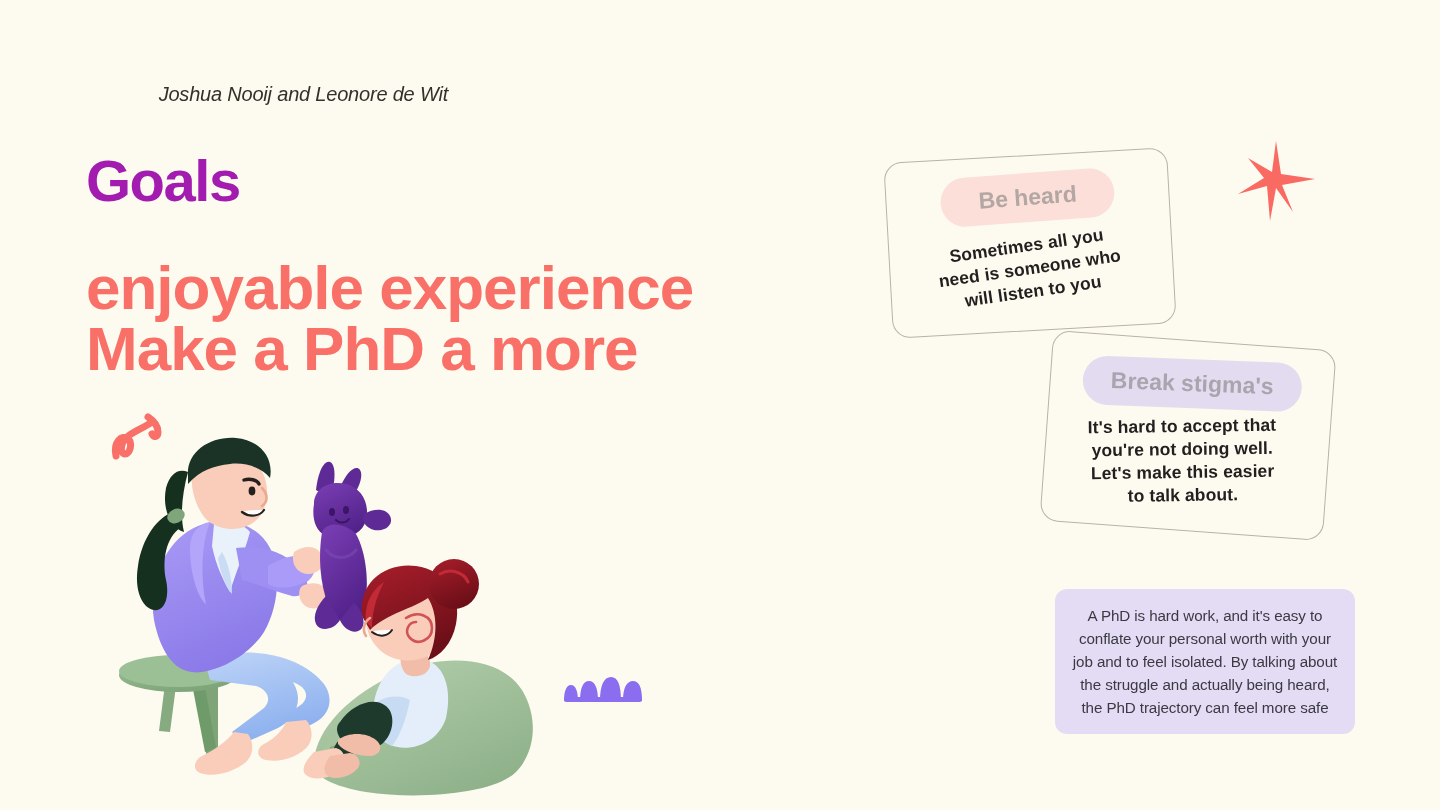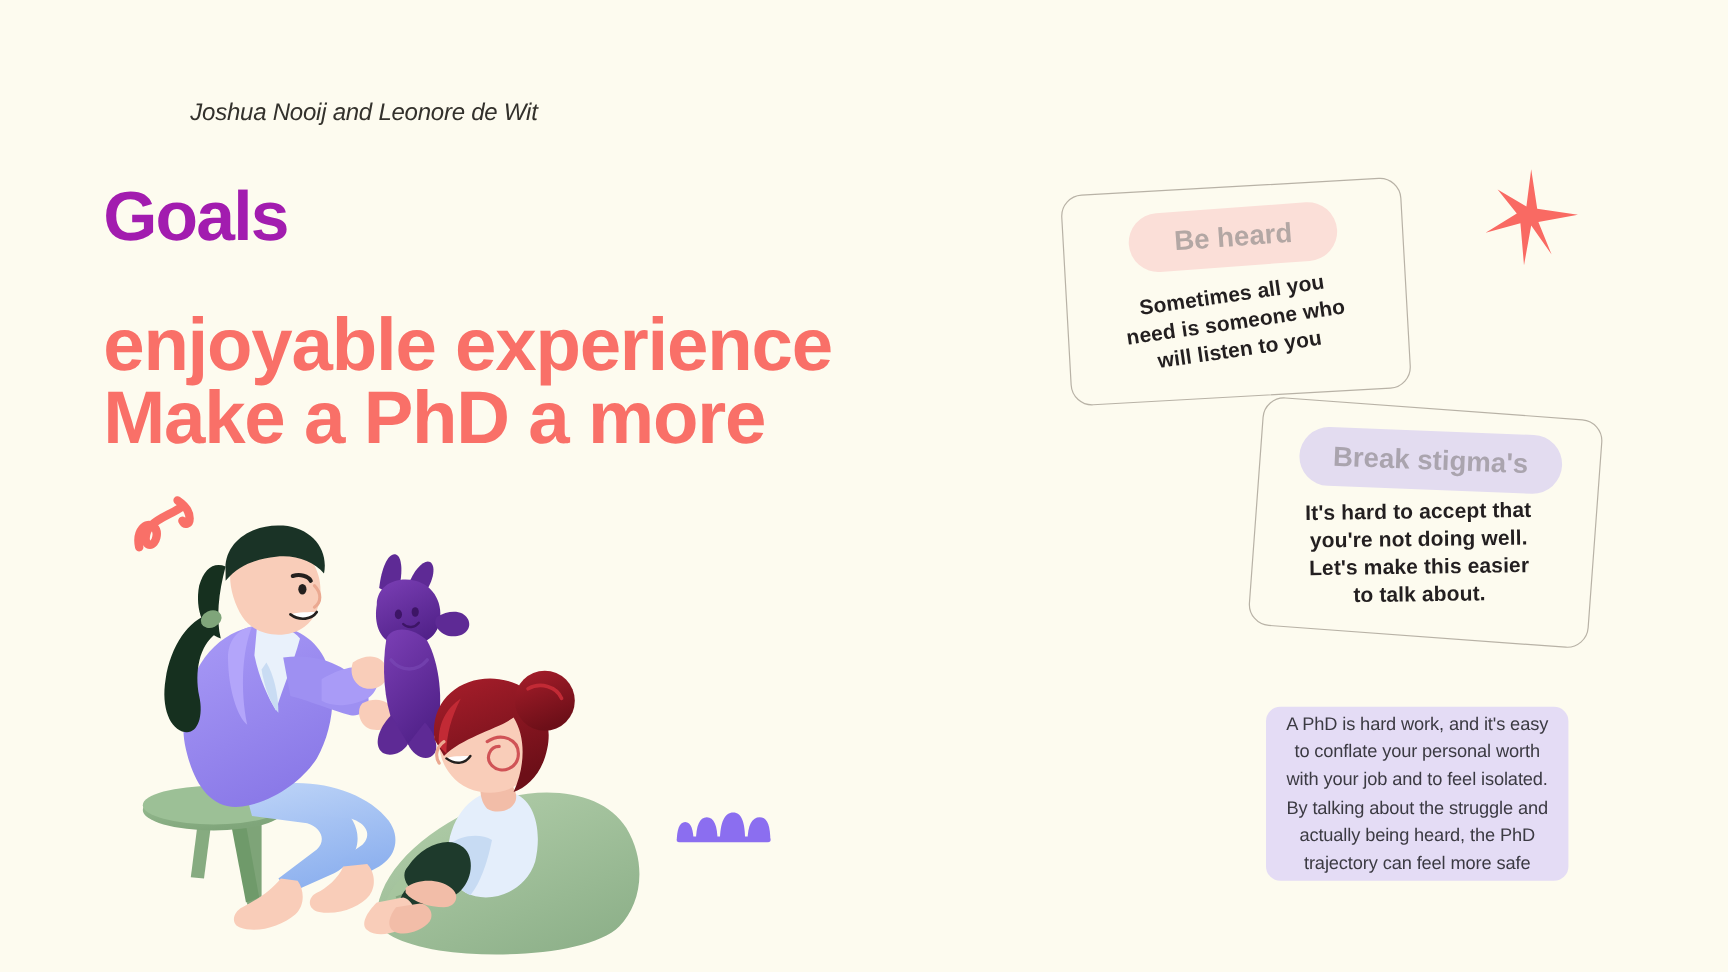--- a/index.html
+++ b/index.html
@@ -157,21 +157,21 @@
   }
   .note-body-1 { transform: rotate(-5deg) translate(-2px, 6px); }
   .note-body-2 { transform: rotate(-5deg) translate(-4px, 1px); }
   .note-body .ln { display: block; }
 
   
   .summary {
     position: absolute;
     left: 1055px;
     top: 589px;
-    width: 252px;
+    width: 300px;
     height: 145px;
     background: #e4dcf5;
     border-radius: 12px;
     box-sizing: border-box;
     padding: 20px 16px;
     text-align: center;
     font-size: 15.2px;
     line-height: 1.52;
     color: #3b3a42;
     letter-spacing: -0.1px;

